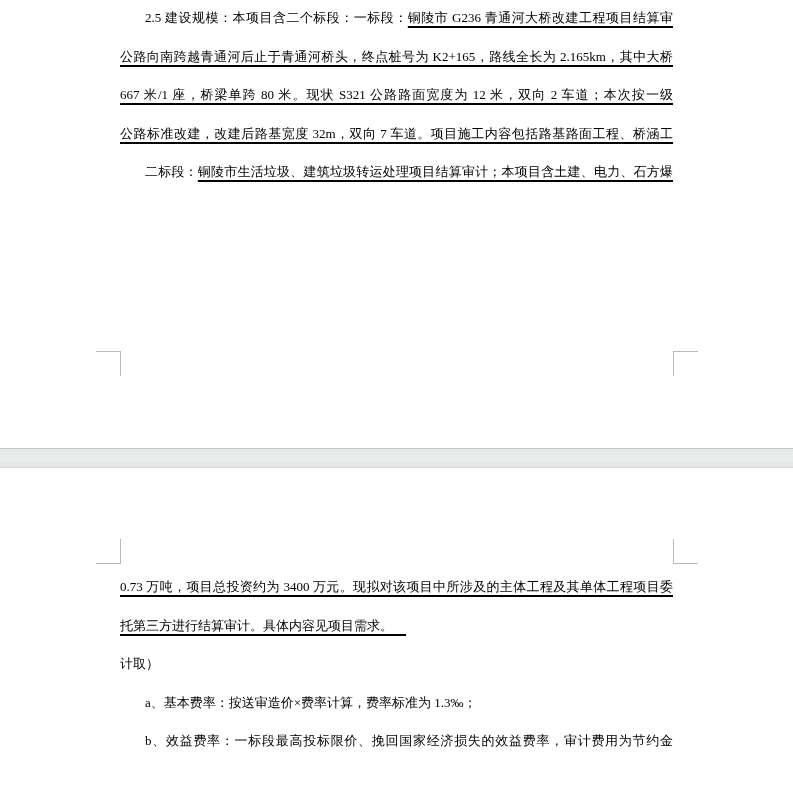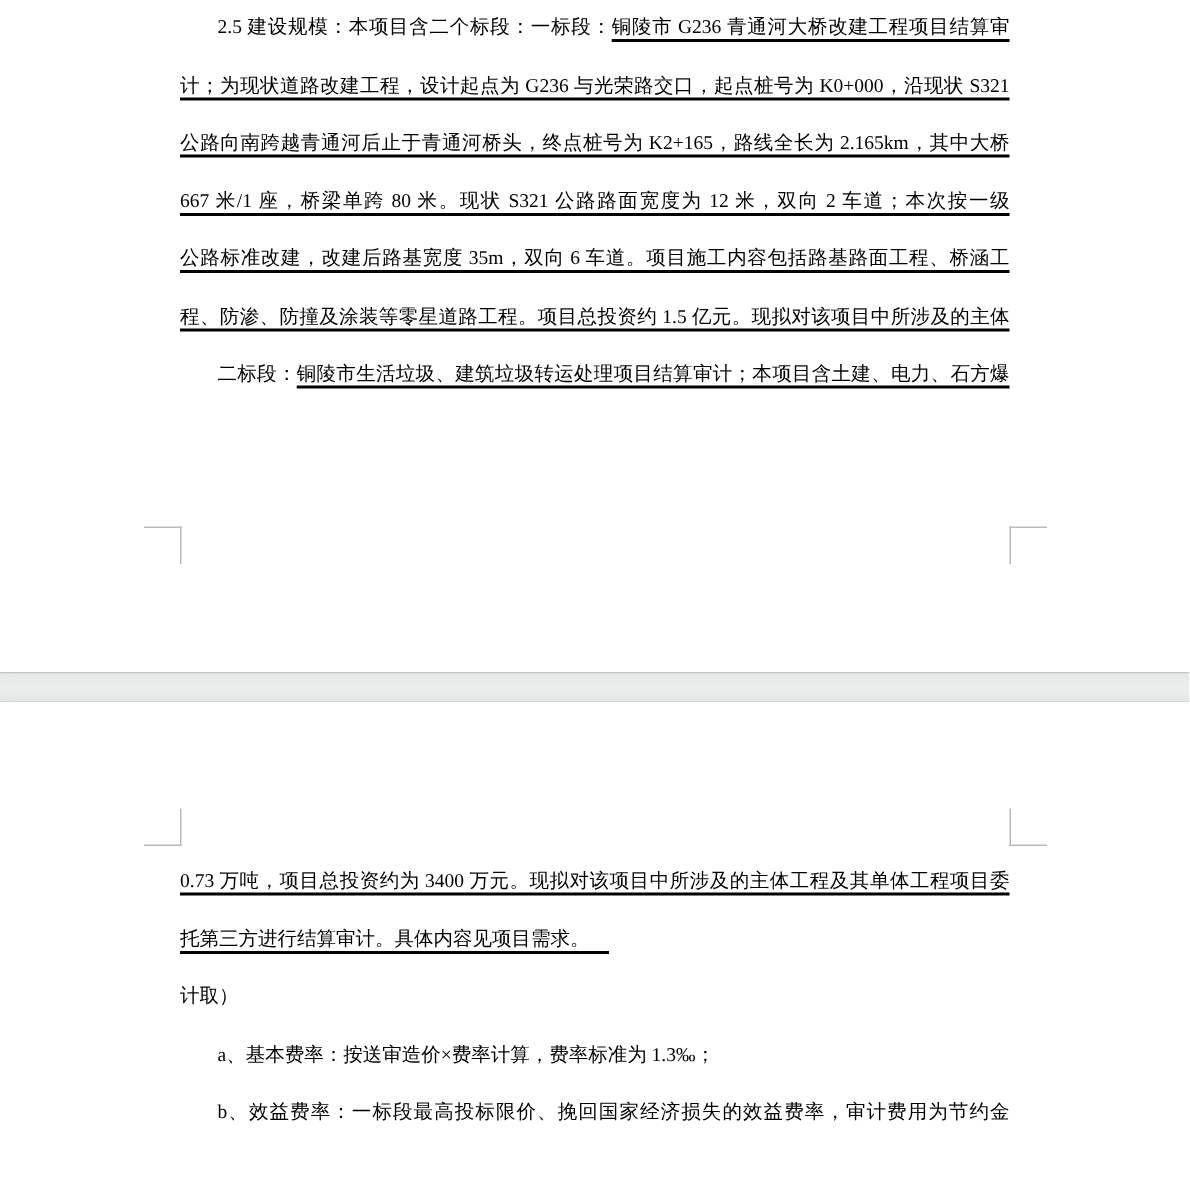--- a/index.html
+++ b/index.html
@@ -67,25 +67,23 @@
   <div class="page-gap"></div>
   <div class="page" id="page2"></div>
 
   <div class="mark bl"></div>
   <div class="mark br"></div>
   <div class="mark tl"></div>
   <div class="mark tr"></div>
 
   <div class="textblock" id="p1text">
     <div class="ln indent"><span>2.5 建设规模：本项目含二个标段：一标段：</span><span class="u">铜陵市 G236 青通河大桥改建工程项目结算审</span></div>
-    <div class="ln"><span class="u">计；为现状道路改建工程，设计起点为 G236 与光荣路交口，起点桩号为 K0+000，沿现状 S321</span></div>
     <div class="ln"><span class="u">公路向南跨越青通河后止于青通河桥头，终点桩号为 K2+165，路线全长为 2.165km，其中大桥</span></div>
     <div class="ln"><span class="u">667 米/1 座，桥梁单跨 80 米。现状 S321 公路路面宽度为 12 米，双向 2 车道；本次按一级</span></div>
-    <div class="ln"><span class="u">公路标准改建，改建后路基宽度 35m，双向 6 车道。项目施工内容包括路基路面工程、桥涵工</span></div>
-    <div class="ln"><span class="u">程、防渗、防撞及涂装等零星道路工程。项目总投资约 1.5 亿元。现拟对该项目中所涉及的主体</span></div>
+    <div class="ln"><span class="u">公路标准改建，改建后路基宽度 32m，双向 7 车道。项目施工内容包括路基路面工程、桥涵工</span></div>
     <div class="ln indent"><span>二标段：</span><span class="u">铜陵市生活垃圾、建筑垃圾转运处理项目结算审计；本项目含土建、电力、石方爆</span></div>
   </div>
 
   <div class="textblock" id="p2text">
     <div class="ln"><span class="u">0.73 万吨，项目总投资约为 3400 万元。现拟对该项目中所涉及的主体工程及其单体工程项目委</span></div>
     <div class="ln lastline"><span class="u">托第三方进行结算审计。具体内容见项目需求。　</span></div>
     <div class="ln lastline"><span>计取）</span></div>
     <div class="ln lastline indent"><span>a、基本费率：按送审造价×费率计算，费率标准为 1.3‰；</span></div>
     <div class="ln indent"><span>b、效益费率：一标段最高投标限价、挽回国家经济损失的效益费率，审计费用为节约金</span></div>
   </div>

